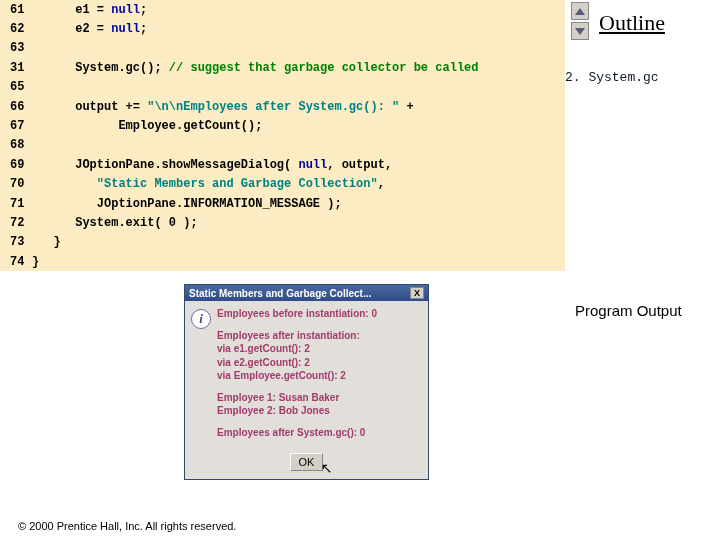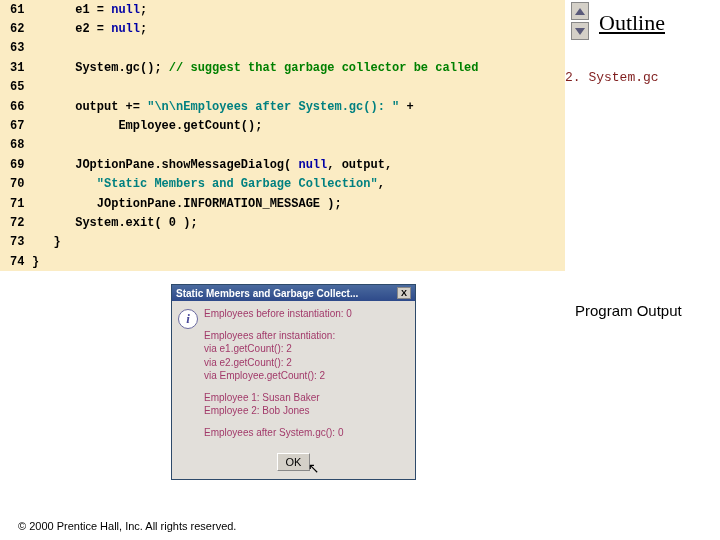--- a/index.html
+++ b/index.html
@@ -11,28 +11,28 @@
   .kw { color: #0000a5; }
   .cm { color: #008000; }
   .str { color: #008080; }
   .num { color: #000; }
   .right-panel { position: absolute; left: 565px; top: 0; width: 155px; }
   .arrow-box { width: 18px; height: 18px; background: #d4d0c8; border: 1px solid #888; display: flex; align-items: center; justify-content: center; margin: 2px 0 2px 6px; }
   .arrow-up, .arrow-down { width: 0; height: 0; border-left: 5px solid transparent; border-right: 5px solid transparent; }
   .arrow-up { border-bottom: 7px solid #5a5a7a; }
   .arrow-down { border-top: 7px solid #5a5a7a; }
   .outline-label { position: absolute; left: 34px; top: 10px; font-family: Liberation Serif, serif; font-size: 22px; text-decoration: underline; color: #000; }
-  .annotation { position: absolute; left: 0px; top: 70px; font-family: "Courier New", monospace; font-size: 13px; color: #7f1d1d; }
-  .dialog { position: absolute; left: 171px; top: 284px; width: 245px; background: #e2dfda; border: 1px solid #2e4a6a; font-family: Tahoma, Arial, sans-serif; font-size: 10px; }
+  .annotation { position: absolute; left: 0px; top: 70px; font-family: "Courier New", monospace; font-size: 13px; color: #0f172a; }
+  .dialog { position: absolute; left: 184px; top: 284px; width: 245px; background: #e2dfda; border: 1px solid #2e4a6a; font-family: Tahoma, Arial, sans-serif; font-size: 10px; }
   .dialog-title { background: linear-gradient(#4a6a9e,#2e4a8a); color: #fff; padding: 2px 4px; display: flex; justify-content: space-between; align-items: center; height: 16px; font-weight: bold; }
   .dialog-close { width: 14px; height: 12px; background: #d4d0c8; border: 1px solid #888; color: #000; font-size: 9px; text-align: center; line-height: 10px; font-weight: bold; }
   .dialog-body { display: flex; padding: 6px 6px 2px 6px; }
   .dialog-icon { width: 26px; padding-top: 2px; }
   .info-circle { width: 20px; height: 20px; border-radius: 50%; border: 1px solid #6a6aa0; display: flex; align-items: center; justify-content: center; font-family: Georgia, serif; font-style: italic; font-weight: bold; color: #4a4a9a; font-size: 13px; background:#fff; }
-  .dialog-text { color: #a23a6a; font-weight: normal; line-height: 1.35; }
+  .dialog-text { color: #a23a6a; font-weight: bold; line-height: 1.35; }
   .dialog-text p { margin-bottom: 8px; }
   .dialog-buttons { text-align: center; padding: 4px 0 8px 0; }
   .ok-btn { display: inline-block; background: #d4d0c8; border: 1px solid #888; border-top-color:#fff; border-left-color:#fff; padding: 2px 8px; font-size: 11px; position: relative; }
   .cursor { position: absolute; right: -10px; bottom: -6px; font-size: 14px; }
   .program-output-label { position: absolute; left: 575px; top: 302px; font-family: Arial, sans-serif; font-size: 15px; color: #000; }
   .footer { position: absolute; left: 18px; bottom: 8px; font-family: Arial, sans-serif; font-size: 11px; color: #000; text-align: right; }
 </style>
 </head>
 <body>
 

